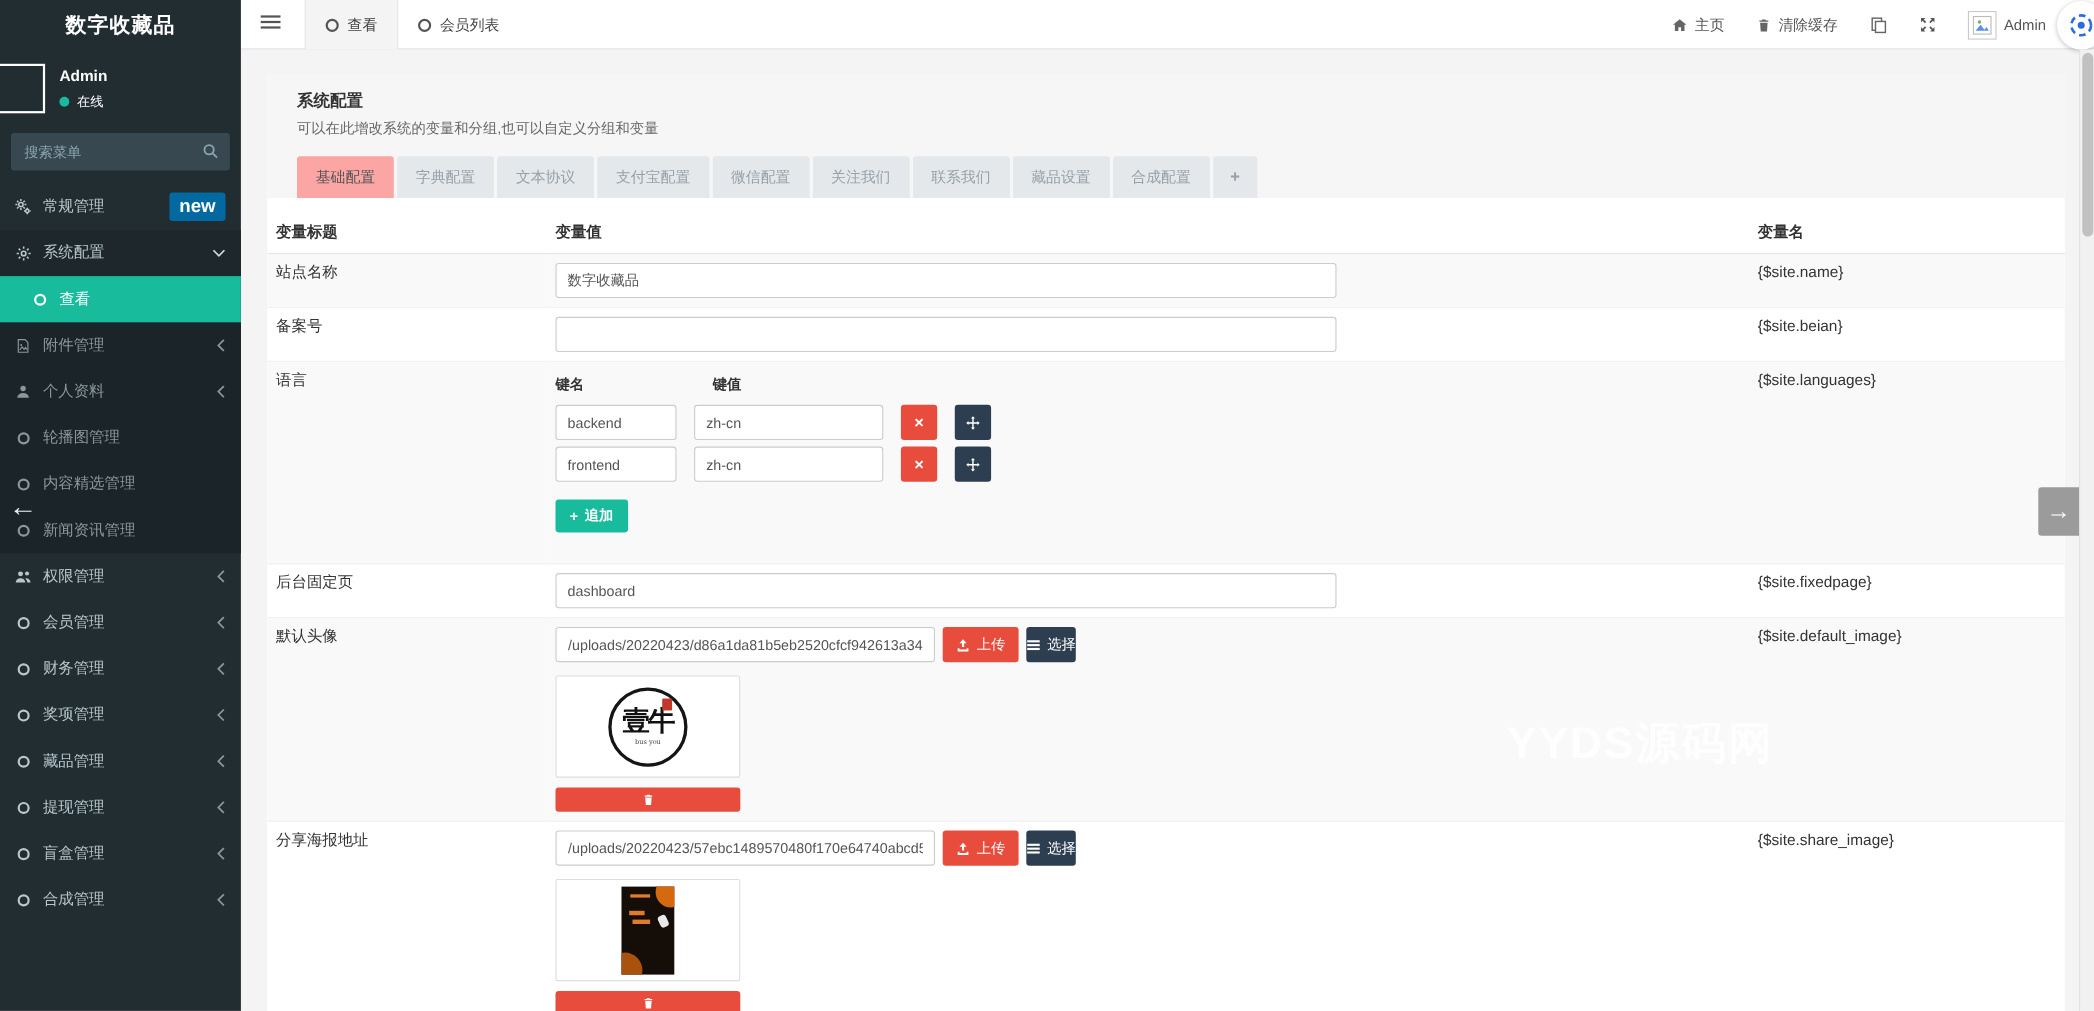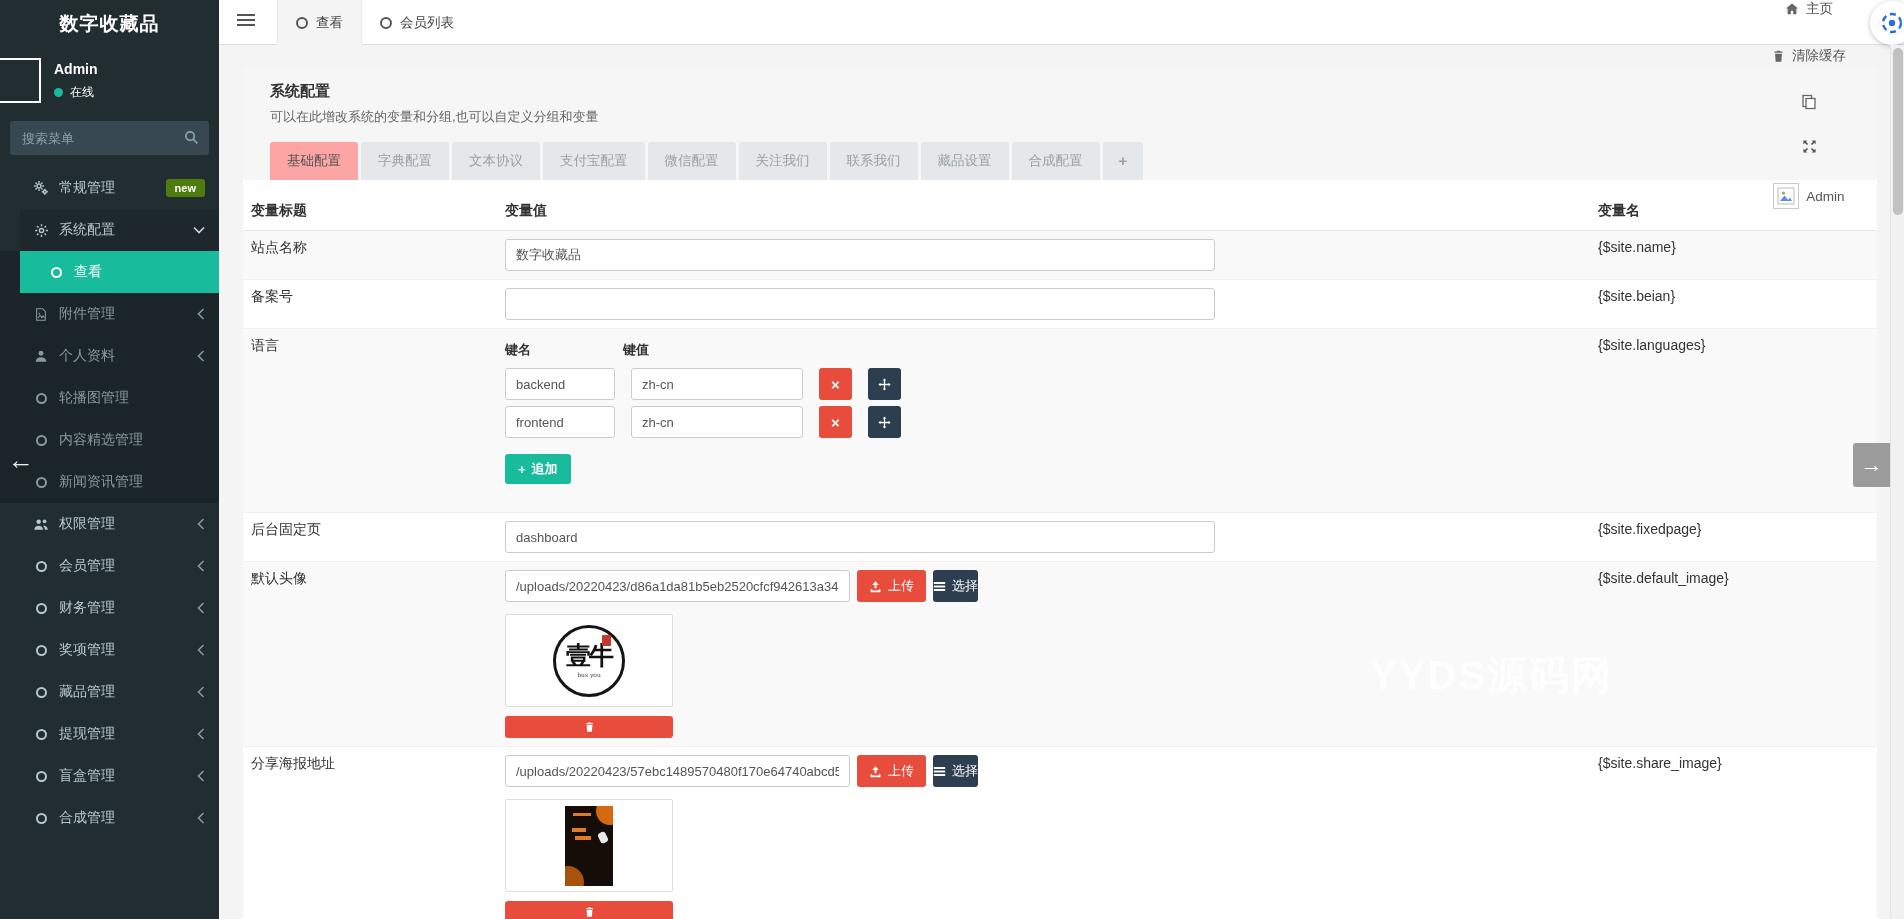--- a/index.html
+++ b/index.html
@@ -13,41 +13,41 @@
   .user-panel { padding:10px 10px 12px 0; display:flex; gap:13px; }
   .avatar-box { width:45px; height:45px; border:2px solid #fff; margin-left:-4px; flex:none; }
   .user-name { color:#fff; font-weight:bold; font-size:14px; margin-top:3px; }
   .user-status { font-size:12px; color:#fff; margin-top:7px; display:flex; align-items:center; gap:7px; }
   .dot { width:9px; height:9px; border-radius:50%; background:#18bc9c; }
   .search { margin:6px 10px 12px; position:relative; }
   .search input { width:100%; height:34px; background:#374850; border:none; border-radius:3px; color:#ccc; padding:1px 32px 0 12px; font-size:13px; outline:none; }
   .search input::placeholder { color:#8aa4af; }
   .search .mag { position:absolute; right:10px; top:9px; }
 
-  .menu a { display:flex; align-items:center; height:42px; padding:0 14px 0 12px; gap:9px; font-size:14px; color:#b8c7ce; text-decoration:none;margin-left:20px; }
+  .menu a { display:flex; align-items:center; height:42px; padding:0 14px 0 12px; gap:9px; font-size:14px; color:#b8c7ce; text-decoration:none; }
   .ic { width:18px; display:flex; justify-content:center; flex:none; }
   .ring { width:11px; height:11px; border:2px solid currentColor; border-radius:50%; }
   .mi-open { background:#1e282c; color:#fff; }
   .submenu { background:#1b2428; }
   .submenu a { color:#8a979e; }
   .submenu a.active-child { background:#18bc9c; color:#fff; padding-left:27px; }
   .chev { margin-left:auto; color:#8a979e; }
   .mi-open .chev { color:#cfd8dc; }
-  .badge-new { margin-left:auto; background:#4d7c0f; color:#fff; font-size:11px; font-weight:bold; padding:3px 9px; border-radius:3px; }
+  .badge-new { margin-left:auto; background:#0369a1; color:#fff; font-size:17px; font-weight:bold; padding:3px 9px; border-radius:3px; }
   .back-arrow { position:absolute; left:8px; top:447px; color:#e8eef0; font-size:26px; line-height:1; }
 
   
   .topbar { position:absolute; left:219px; right:0; top:0; height:45px; background:#fff; border-bottom:1px solid #d9dde2; z-index:4; }
   .hamburger { position:absolute; left:18px; top:14px; width:18px; display:flex; flex-direction:column; gap:3px; cursor:pointer; }
   .hamburger span { height:2px; background:#555; }
   .tb-tabs { position:absolute; left:58px; top:0; height:45px; display:flex; }
   .tb-tab { height:45px; display:flex; align-items:center; gap:8px; padding:0 18px; font-size:13.5px; color:#444; text-decoration:none; }
   .tb-tab .tring { width:12px; height:12px; border:2px solid #555; border-radius:50%; }
   .tb-tab.active { background:#f4f4f4; border-left:1px solid #e9e9e9; border-right:1px solid #e9e9e9; }
-  .tb-right { position:absolute; right:58px; top:0; height:45px; display:flex; align-items:center; gap:29px;flex-direction:column; }
+  .tb-right { position:absolute; right:44px; top:0; height:45px; display:flex; align-items:center; gap:29px; }
   .tb-item { display:flex; align-items:center; gap:7px; color:#555; font-size:13.5px; text-decoration:none; }
   .mini-avatar { width:26px; height:26px; border:1px solid #c9c9c9; background:#fff; display:flex; align-items:center; justify-content:center; }
   .ext-btn { position:absolute; right:-10px; top:1px; width:44px; height:44px; border-radius:50%; background:#fff; box-shadow:0 1px 5px rgba(0,0,0,.25); display:flex; align-items:center; justify-content:center; z-index:9; }
 
   
   .main { position:absolute; left:219px; top:45px; right:0; bottom:0; background:#f4f4f4; }
   .panel { position:absolute; left:24px; top:23px; width:1634px; height:900px; background:#fff; }
   .panel-heading { background:#f6f6f6; padding:14px 27px 0; }
   .pg-title { font-size:15px; font-weight:bold; color:#333; }
   .pg-sub { font-size:13px; color:#666; margin-top:7px; }
@@ -61,21 +61,21 @@
   table.cfg td { vertical-align:top; padding:8px; font-size:14px; color:#333; border-bottom:1px solid #f1f1f1; }
   tr.odd td { background:#f9f9f9; }
   .row-label { padding-top:6px; }
   .var-name { padding-top:6px; font-size:13px; color:#444; }
   .ti { height:32px; border:1px solid #ccc; border-radius:3px; padding:0 10px; font-size:13px; color:#555; background:#fff; outline:none; }
   .ti.wide { width:710px; }
   .ti.kv-k { width:110px; }
   .ti.kv-v { width:172px; }
   .ti.up { width:345px; }
 
-  .kv-head { display:flex; font-size:13px; font-weight:bold; margin:4px 0 9px; }
+  .kv-head { display:flex; font-size:13px; font-weight:bold; margin:4px 0 9px;gap:25px; }
   .kv-head span:first-child { width:118px; }
   .kv-row { display:flex; gap:16px; margin-bottom:6px; align-items:center; }
   .btn { border:none; display:inline-flex; align-items:center; justify-content:center; gap:6px; color:#fff; font-size:13px; border-radius:3px; cursor:pointer; }
   .btn-x { width:33px; height:32px; background:#e74c3c; font-size:15px; font-weight:bold; }
   .btn-move { width:33px; height:32px; background:#2c3e50; }
   .btn-append { height:30px; padding:0 13px; background:#18bc9c; margin:10px 0 20px; font-weight:bold; }
   .upload-line { display:flex; gap:7px; align-items:center; }
   .btn-upload { height:32px; padding:0 12px; background:#e74c3c; }
   .btn-choose { height:32px; padding:0 0; background:#2c3e50; }
   .preview-box { width:168px; height:93px; border:1px solid #ddd; border-radius:2px; background:#fff; margin-top:12px; display:flex; align-items:center; justify-content:center;text-align:right; }

